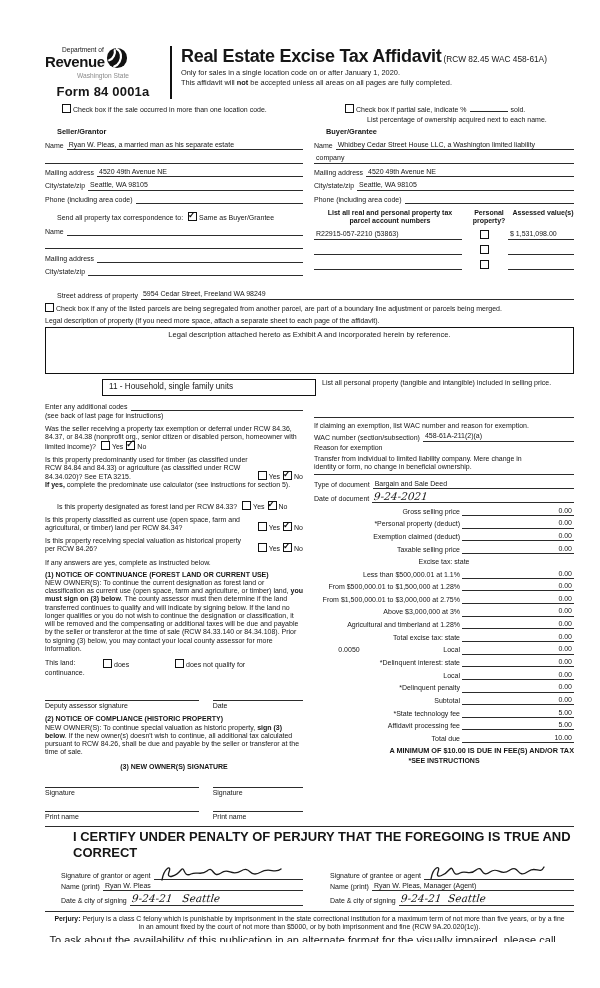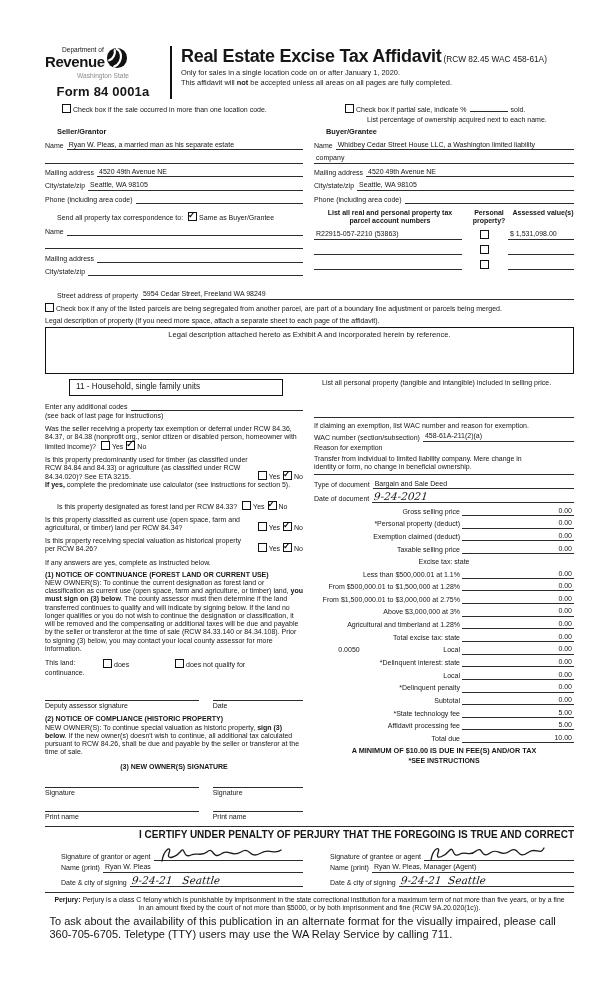--- a/index.html
+++ b/index.html
@@ -55,21 +55,21 @@
   .property{margin-top:14px;}
   .street{padding-left:12px;display:flex;align-items:flex-end;}
   .located{display:flex;align-items:center;margin-top:3px;}
   .countybox{display:inline-block;border:1px solid #111;width:156px;padding:1.5px 4px;
              font-size:8px;margin:0 5px;}
   .locnote{font-weight:bold;font-style:italic;}
   .seg{margin-top:3.5px;}
   .legal-label{margin-top:3px;}
   .legalbox{border:1px solid #111;height:47px;padding:3px 5px;font-size:7.6px;margin-top:2px;box-sizing:border-box;text-align:center;}
   
-  .lubox{border:1.2px solid #111;width:200px;padding:2.5px 6px;font-size:8.2px;margin-left:24px;box-sizing:content-box;}
+  .lubox{border:1.2px solid #111;width:200px;padding:2.5px 6px;font-size:8.2px;margin-left:57px;box-sizing:content-box;}
   .qblock{margin-top:4.5px;}
   .qflex{display:flex;}
   .qtext{flex:1;padding-right:4px;}
   .yn{white-space:nowrap;align-self:flex-end;}
   .yn .cb{margin-left:3px;}
   .gap12{margin-top:12px;}
   .ntitle{font-weight:bold;margin-top:5px;}
   .landrow{display:flex;margin-top:6px;}
   .landlab{width:58px;flex:none;}
   .landopt1{width:72px;flex:none;}
@@ -83,25 +83,25 @@
   
   .rline{border-bottom:1px solid #2c2c2c;height:8px;}
   .reason-text{margin-top:3px;}
   .reason-underline{border-bottom:1px solid #2c2c2c;padding-bottom:2px;}
   .mrow{display:flex;align-items:flex-end;margin-top:3.4px;}
   .mrate{width:70px;flex:none;text-align:center;}
   .mlabel{flex:1;text-align:right;white-space:nowrap;padding-right:2px;}
   .mleader{width:60px;flex:none;border-bottom:1px solid #2c2c2c;min-height:8px;}
   .mval{width:48px;flex:none;border-bottom:1px solid #2c2c2c;text-align:right;padding:0 2px;min-height:8px;}
   .excise-head{text-align:center;margin-top:4px;}
-  .minimum{font-weight:bold;text-align:center;font-size:7.3px;margin-top:4px;}
+  .minimum{font-weight:bold;text-align:right;font-size:7.3px;margin-top:4px;}
   .seeinstr{font-weight:bold;text-align:center;margin-top:1px;}
   
   .cert{border-top:1px solid #2c2c2c;margin-top:5px;padding-top:2px;}
-  .cert-head{font-weight:bold;font-size:10px;padding-left:28px;text-align:right;}
+  .cert-head{font-weight:bold;font-size:13px;padding-left:28px;}
   .cert-cols{display:flex;align-items:flex-start;}
   .cert-l{width:258px;flex:none;margin-right:11px;padding-left:16px;box-sizing:border-box;}
   .cert-r{flex:1;min-width:0;padding-left:16px;box-sizing:border-box;}
   .hand{font-family:"DejaVu Serif",serif;font-style:italic;font-size:10.5px;line-height:1;
         display:inline-block;transform:skewX(-6deg);white-space:pre;}
   .sigline{position:relative;}
   .sigline svg{display:block;margin-bottom:-4px;}
   
   .perjury-wrap{border-top:1px solid #2c2c2c;margin-top:5px;padding-top:3px;font-size:6.9px;}
   .perjury{max-width:512px;margin:0 auto;text-align:center;}

